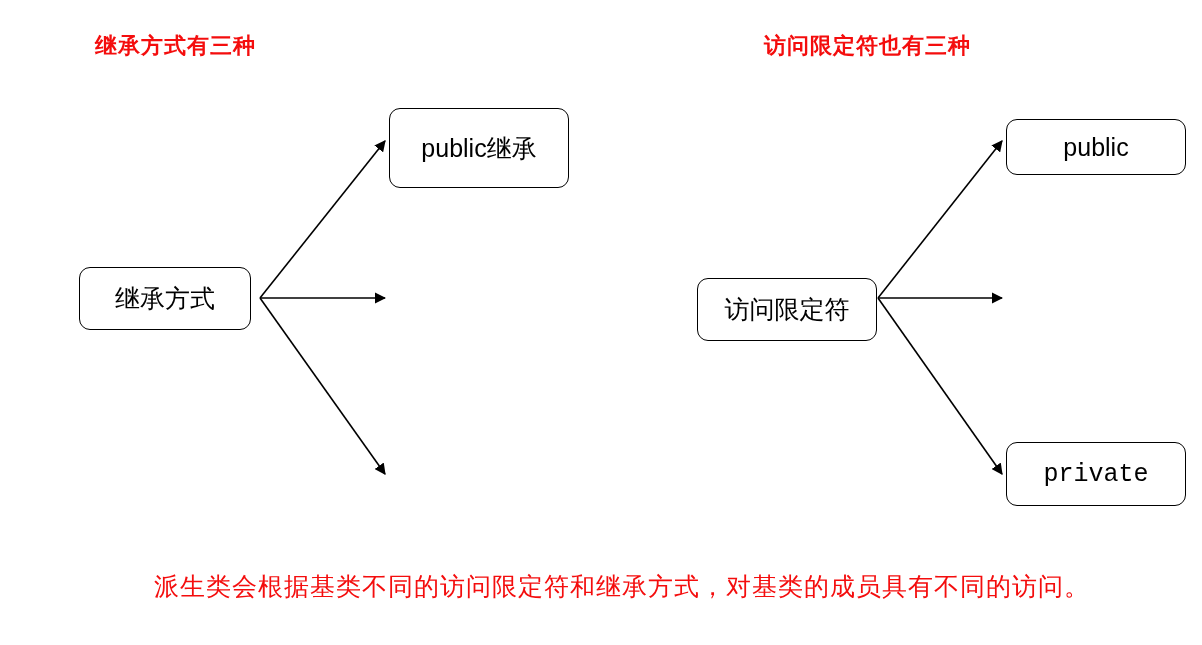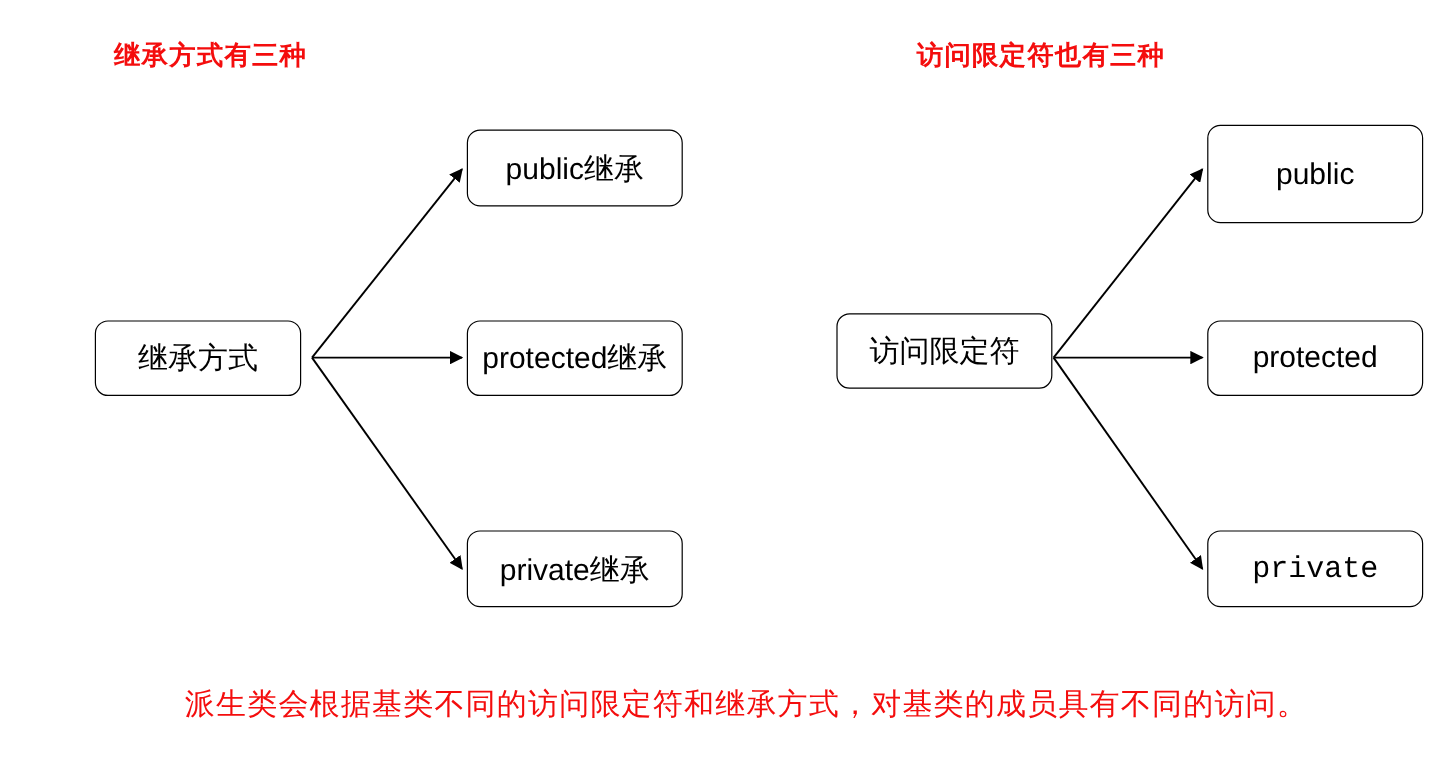--- a/index.html
+++ b/index.html
@@ -39,27 +39,27 @@
     justify-content: center;
     font-size: 25px;
     color: #000000;
     font-family: "Liberation Sans", sans-serif;
     white-space: nowrap;
     z-index: 2;
   }
 
   
   #node-root-left      { left: 52px;  top: 267px; width: 172px; height: 63px; }
-  #node-public-inherit { left: 362px; top: 108px; width: 180px; height: 64px; text-align: right; }
+  #node-public-inherit { left: 362px; top: 108px; width: 180px; height: 80px; text-align: right; }
   #node-protected-inherit { left: 362px; top: 267px; width: 180px; height: 63px; }
   #node-private-inherit{ left: 362px; top: 442px; width: 180px; height: 64px; }
 
   
-  #node-root-right     { left: 670px; top: 261px; width: 180px; height: 63px; }
-  #node-public         { left: 979px; top: 104px; width: 180px; height: 82px; }
+  #node-root-right     { left: 670px; top: 278px; width: 180px; height: 63px; }
+  #node-public         { left: 979px; top: 119px; width: 180px; height: 56px; }
   #node-protected      { left: 979px; top: 267px; width: 180px; height: 63px; }
   #node-private        { left: 979px; top: 442px; width: 180px; height: 64px; font-family: Liberation Mono, monospace; }
 
   #edges {
     position: absolute;
     left: 0; top: 0;
     width: 1202px;
     height: 645px;
     z-index: 1;
   }
@@ -100,27 +100,24 @@
 
     <line x1="851" y1="298" x2="975" y2="141" stroke="#000000" stroke-width="1.6" marker-end="url(#arrow)"></line>
     <line x1="851" y1="298" x2="975" y2="298" stroke="#000000" stroke-width="1.6" marker-end="url(#arrow)"></line>
     <line x1="851" y1="298" x2="975" y2="474" stroke="#000000" stroke-width="1.6" marker-end="url(#arrow)"></line>
   </svg>
 
   <div class="node" id="node-root-left">继承方式</div>
 
   <div class="node" id="node-public-inherit">public继承</div>
 
-  <div class="node" id="node-protected-inherit">protected继承</div>
 
-  <div class="node" id="node-private-inherit">private继承</div>
 
   <div class="node" id="node-root-right">访问限定符</div>
 
   <div class="node" id="node-public">public</div>
 
-  <div class="node" id="node-protected">protected</div>
 
   <div class="node" id="node-private">private</div>
 
   <div class="caption">派生类会根据基类不同的访问限定符和继承方式，对基类的成员具有不同的访问。</div>
 
 </div>
 
 </body></html>

